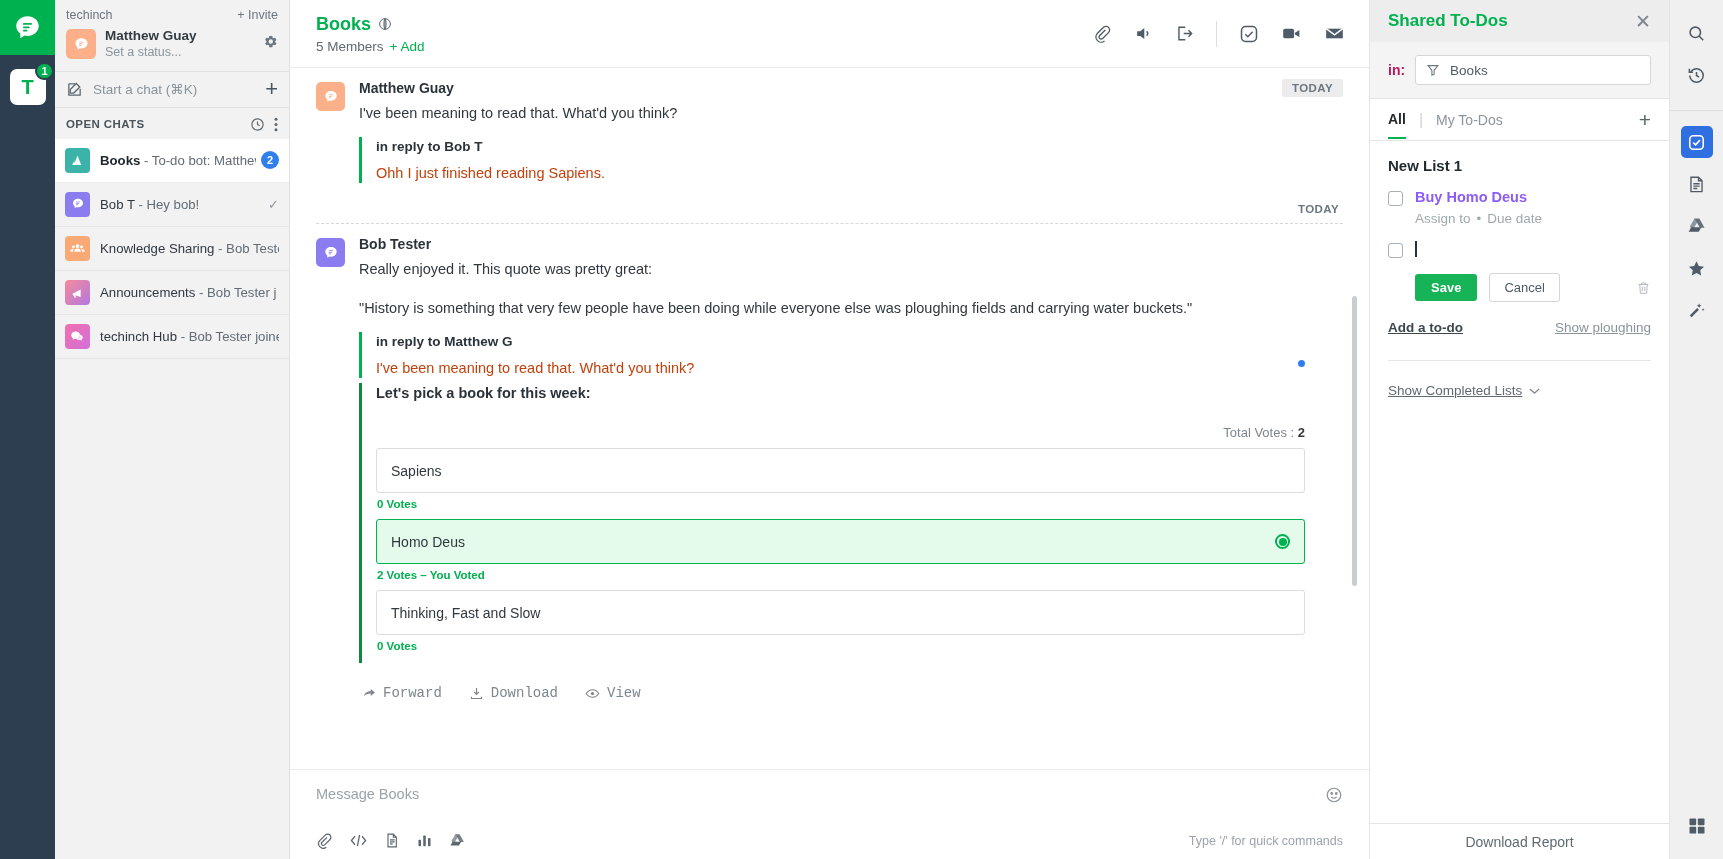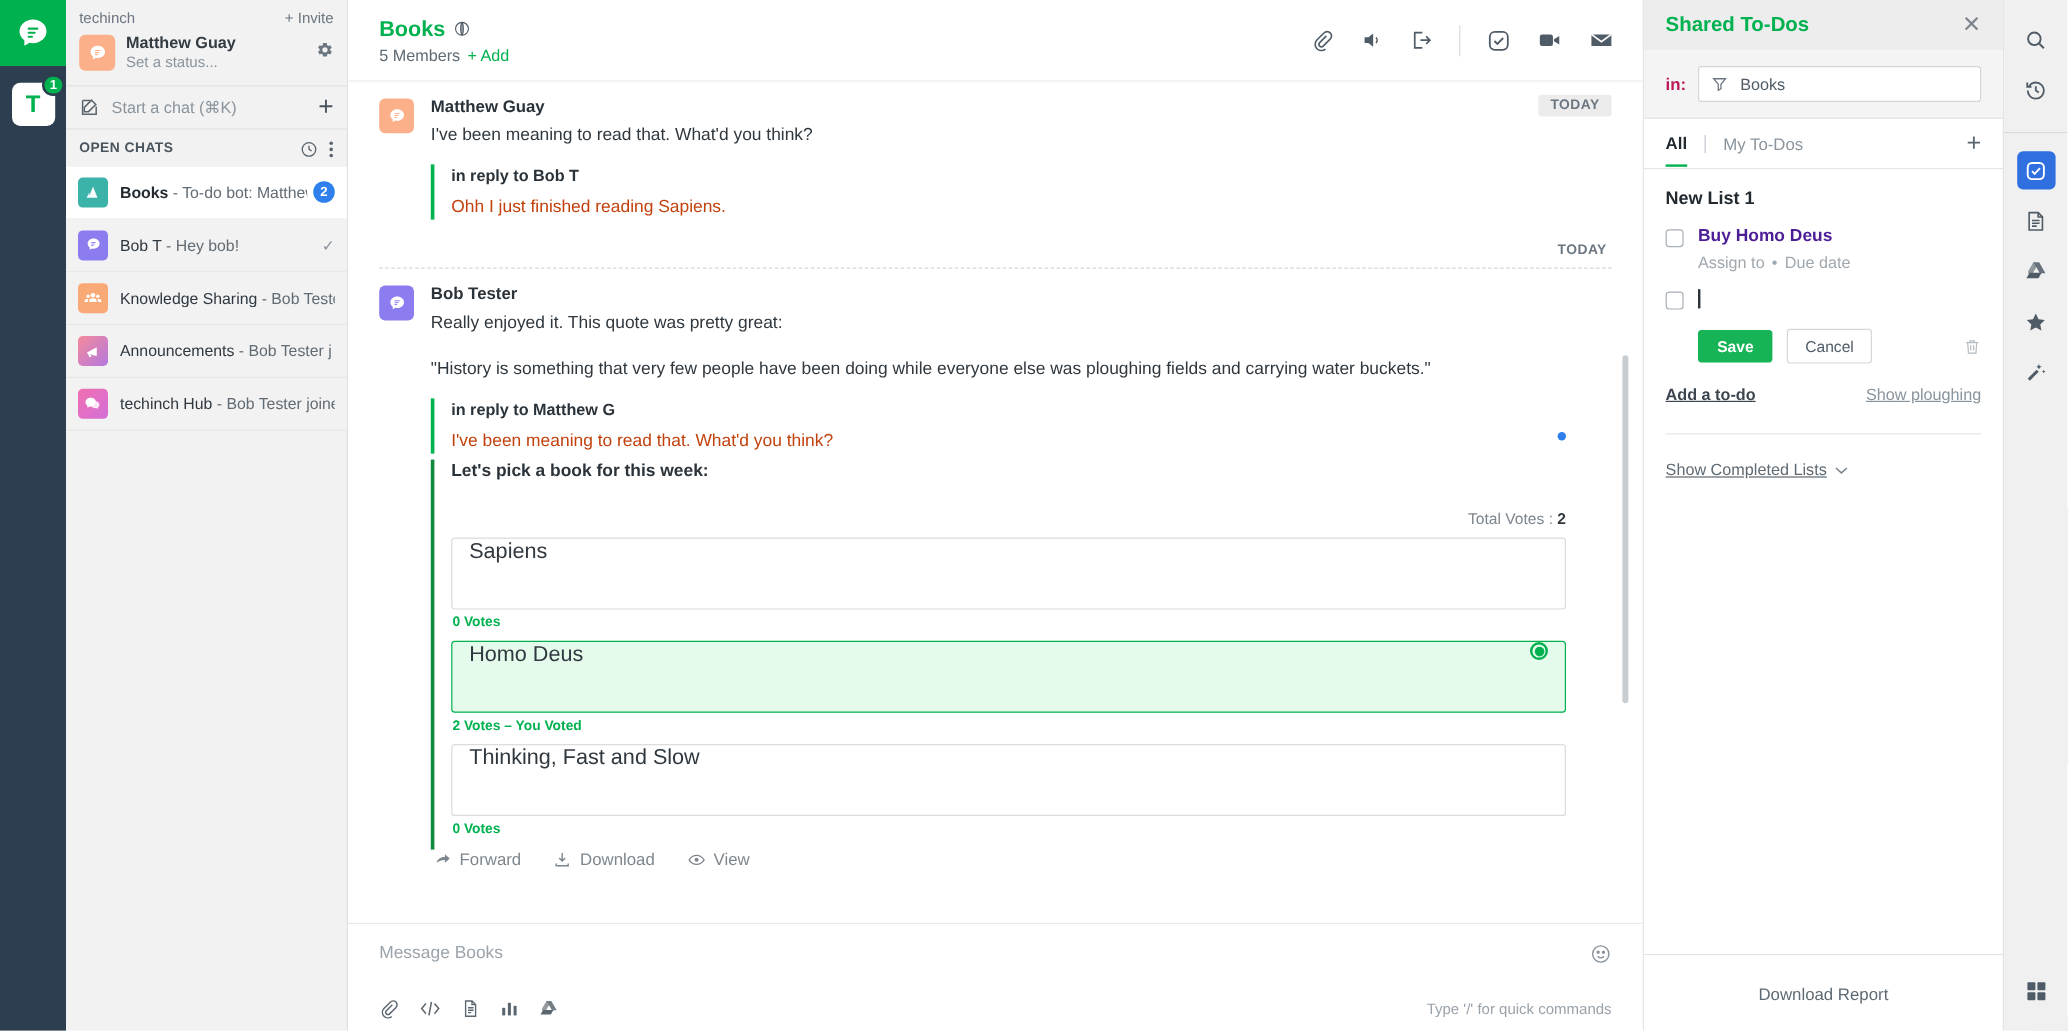--- a/index.html
+++ b/index.html
@@ -79,28 +79,28 @@
   .msg-text { font-size: 14.5px; color: #30383f; margin-top: 7px; line-height: 1.45; }
   .quote { border-left: 3px solid #00b14f; padding: 2px 0 2px 14px; margin-top: 13px; }
   .quote-title { font-size: 13.5px; font-weight: bold; color: #2b333a; }
   .quote-text { font-size: 14.5px; color: #c2410c; margin-top: 11px; }
 
   .poll-wrap { border-left: 3px solid #0d8a3e; padding: 2px 0 2px 14px; margin-top: 16px; }
   .poll-title { font-size: 14.5px; font-weight: bold; color: #2b333a; }
   .poll-total { text-align: right; font-size: 13px; color: #7d868e; margin-top: 24px; padding-right: 38px; }
   .poll-total b { color: #30383f; font-weight: bold; }
   .poll-opts { margin-top: 8px; padding-right: 38px; }
-  .poll-opt { border: 1px solid #dcdcdc; border-radius: 3px; height: 60px; display: flex; padding: 0 14px; font-size: 18px; color: #30383f; background: #fff; }
+  .poll-opt { border: 1px solid #dcdcdc; border-radius: 3px; height: 45px; display: flex; align-items: center; padding: 0 14px; font-size: 14px; color: #30383f; background: #fff; }
   .poll-opt.voted { border: 1.5px solid #00b14f; background: #e4fbec; }
   .poll-opt .opt-label { flex: 1; }
   .radio-on { width: 15px; height: 15px; border-radius: 50%; border: 2px solid #00b14f; display:flex; align-items:center; justify-content:center; }
   .radio-on i { width: 8px; height: 8px; border-radius: 50%; background: #00b14f; display:block; }
   .poll-votes { font-size: 11.5px; font-weight: bold; color: #00b14f; margin: 5px 0 9px 1px; }
 
-  .msg-actions { display: flex; align-items: center; gap: 27px; padding-left: 3px; }
+  .msg-actions { display: flex; align-items: center; gap: 27px; margin-top: 22px; padding-left: 3px; font-family: Liberation Mono, monospace; }
   .act { display: flex; align-items: center; gap: 7px; font-size: 14px; color: #7d868e; cursor: pointer; }
   .blue-dot { width: 7px; height: 7px; border-radius: 50%; background: #2f80ed; }
   .row-dot { display: flex; justify-content: flex-end; padding-right: 38px; }
 
   .scrollbar { position: absolute; right: 12px; top: 228px; width: 5px; height: 290px; background: #c8cdd2; border-radius: 3px; }
 
   .composer { border-top: 1px solid #ebebeb; padding: 16px 26px 10px 26px; }
   .composer-row { display: flex; align-items: flex-start; }
   .composer-ph { flex: 1; font-size: 14.5px; color: #9aa3ab; }
   .composer-emoji { color: #8a949d; }
@@ -121,36 +121,36 @@
   .ttab { font-size: 14px; color: #8a949d; padding: 11px 0 10px 0; cursor: pointer; }
   .ttab.active { color: #222a30; font-weight: bold; border-bottom: 2.5px solid #00b14f; }
   .ttab-sep { color: #cfd4d8; margin: 0 13px; }
   .ttab-plus { margin-left: auto; color: #5c666f; font-size: 21px; line-height: 14px; font-weight: 300; cursor: pointer; }
 
   .todo-body { flex: 1; padding: 16px 18px 0 18px; overflow: hidden; }
   .list-name { font-size: 15px; font-weight: bold; color: #222a30; }
   .todo-item { display: flex; align-items: flex-start; margin-top: 15px; }
   .cbox { width: 15px; height: 15px; border: 1.5px solid #a8b0b7; border-radius: 3px; flex: 0 0 15px; margin-top: 2px; background: #fff; cursor: pointer; }
   .todo-item-body { margin-left: 12px; flex: 1; }
-  .todo-item-title { font-size: 14.5px; font-weight: bold; color: #4c1d95; }
+  .todo-item-title { font-size: 14.5px; font-weight: bold; color: #8b5cf6; }
   .todo-meta { font-size: 13.5px; color: #a0a8af; margin-top: 6px; }
   .todo-meta .dot { margin: 0 6px; }
   .caret { display: inline-block; width: 1.5px; height: 16px; background: #2b333a; }
   .btn-row { display: flex; align-items: center; margin-top: 12px; margin-left: 27px; }
   .btn-save { background: #1db954; background: #16b357; color: #fff; font-size: 13px; font-weight: bold; border: none; border-radius: 3px; padding: 6px 16px; cursor: pointer; }
   .btn-cancel { background: #fff; color: #4f5b66; font-size: 13px; border: 1px solid #d6d6d6; border-radius: 3px; padding: 6px 14px; margin-left: 12px; cursor: pointer; }
   .trash { margin-left: auto; color: #b4bbc1; cursor: pointer; }
   .link-row { display: flex; align-items: center; margin-top: 18px; }
   .lnk { font-size: 13.5px; color: #5f6a73; text-decoration: underline; cursor: pointer; }
   .lnk.bold { font-weight: bold; color: #3d464e; }
   .lnk.right { margin-left: auto; color: #8a949d; }
   .hr { border-top: 1px solid #e6e6e6; margin: 25px 0 0 0; }
   .show-lists { margin-top: 22px; display: flex; align-items: center; gap: 7px; }
 
-  .todo-footer { border-top: 1px solid #e4e4e4; height: 64px; display: flex; align-items: center; justify-content: center; }
+  .todo-footer { border-top: 1px solid #e4e4e4; height: 36px; display: flex; align-items: center; justify-content: center; }
   .dl-report { font-size: 14px; color: #5f6a73; cursor: pointer; }
 
   
   .rail-right { width: 53px; flex: 0 0 53px; background: #f0f0f0; display: flex; flex-direction: column; align-items: center; }
   .rr-icon { width: 53px; height: 42px; display: flex; align-items: center; justify-content: center; color: #4f5b66; cursor: pointer; }
   .rr-gap { height: 14px; }
   .rr-sep { width: 53px; border-top: 1px solid #dcdcdc; }
   .rr-active { width: 32px; height: 32px; border-radius: 5px; background: #2f6fe0; display: flex; align-items: center; justify-content: center; color: #fff; }
   .rr-spacer { flex: 1; }
   svg { display: block; }

